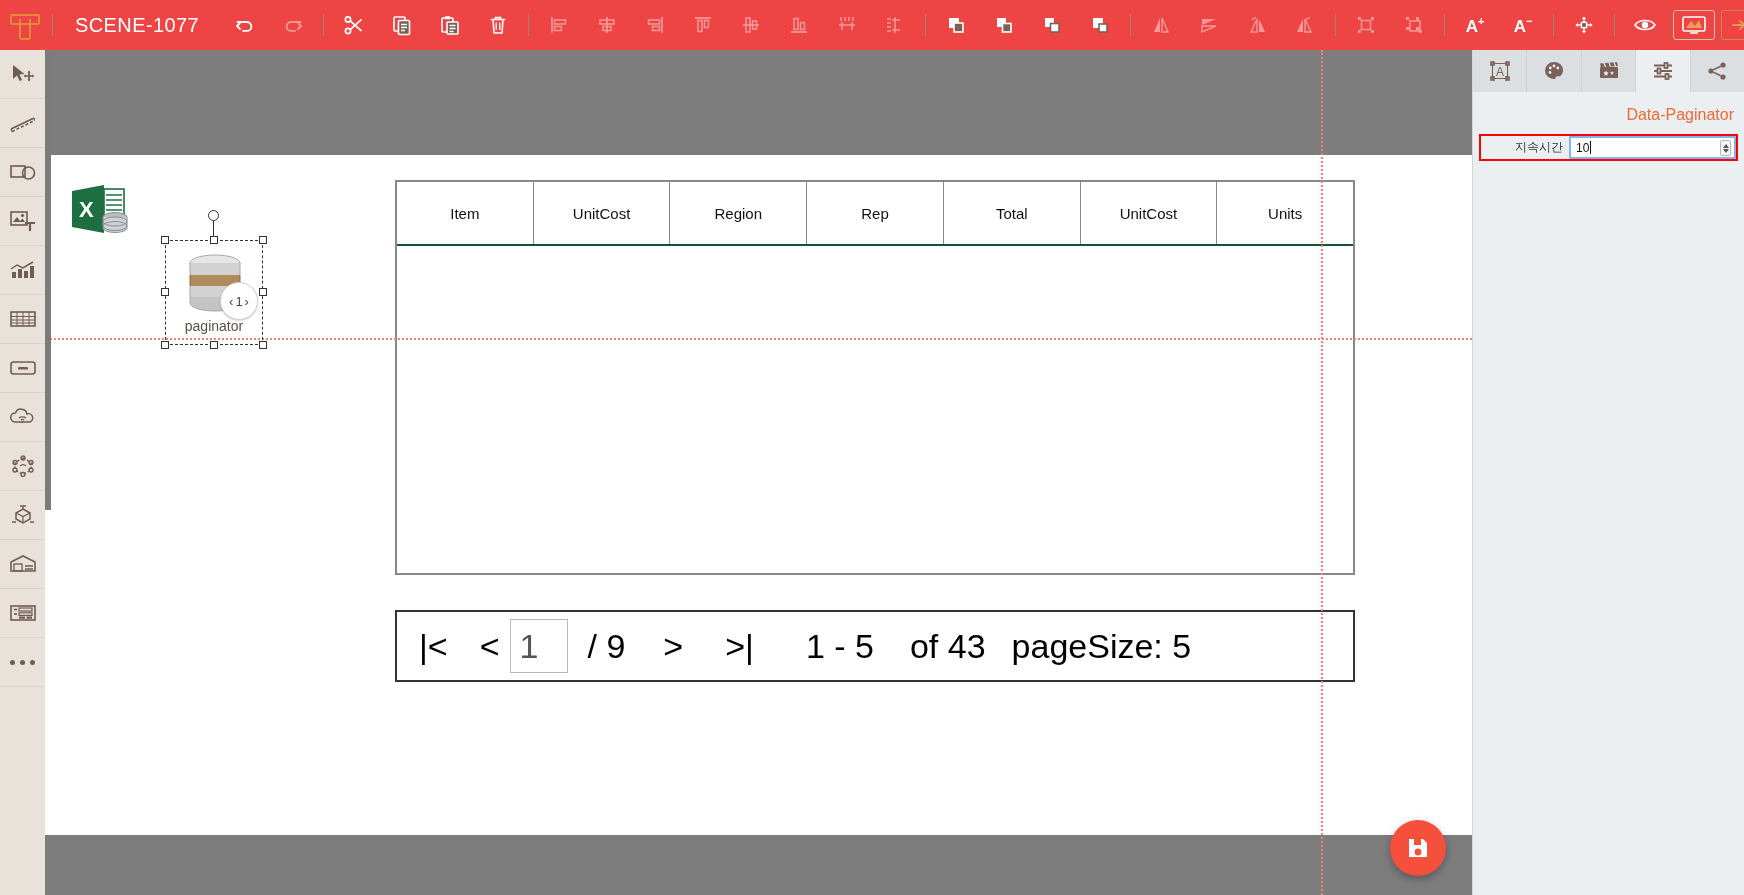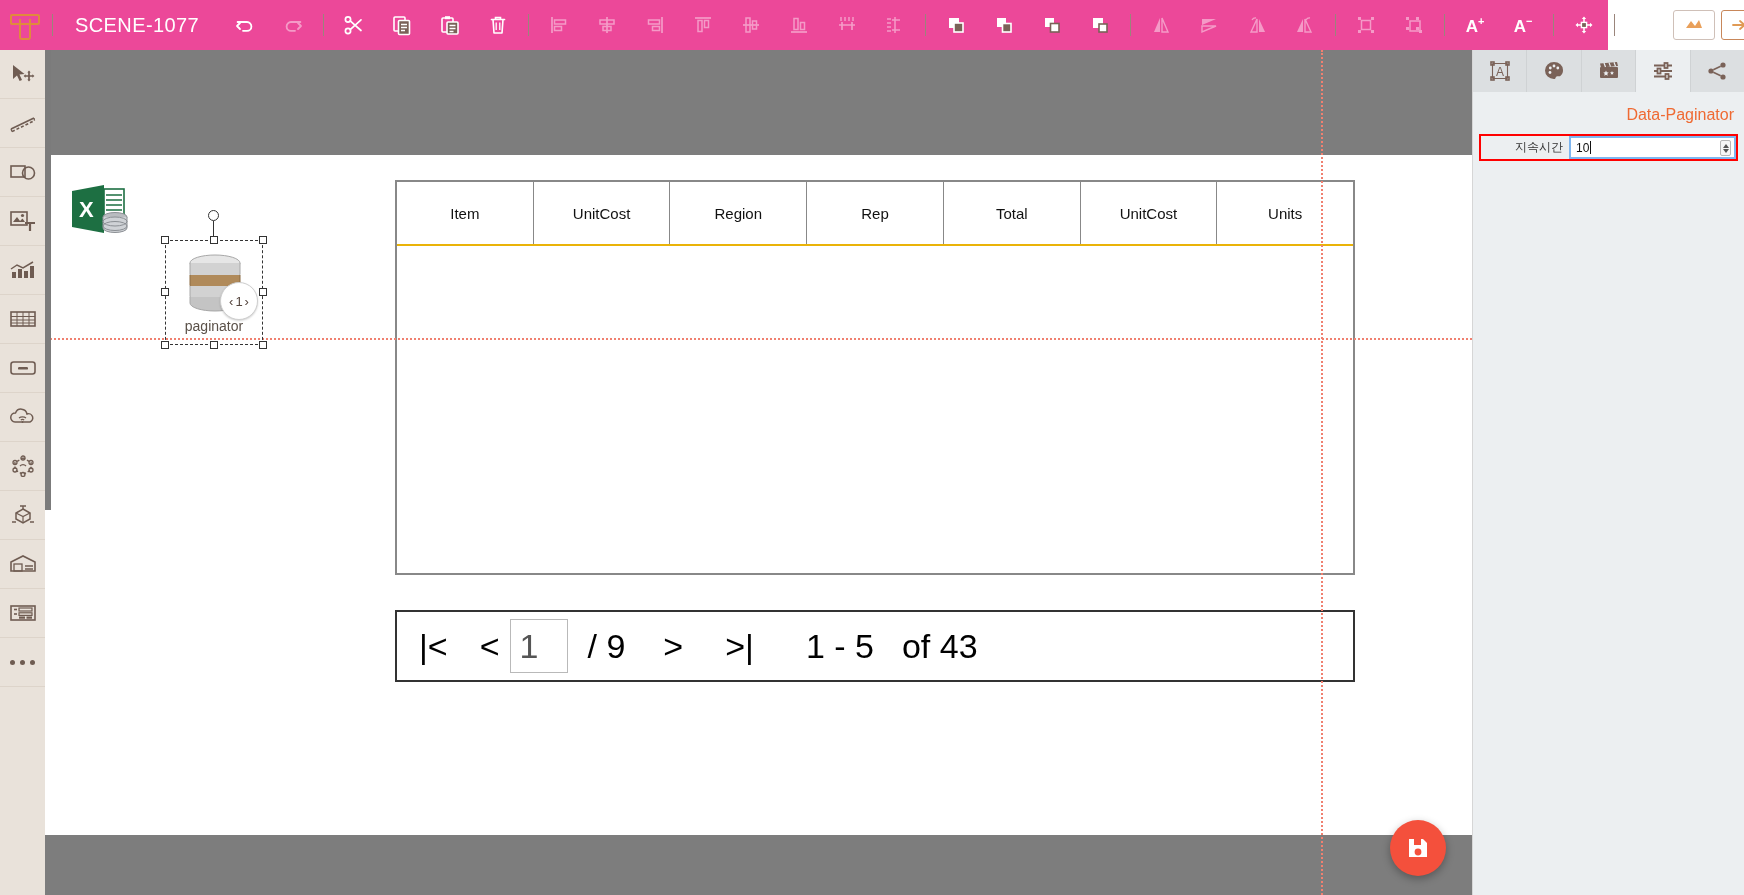--- a/index.html
+++ b/index.html
@@ -6,22 +6,22 @@
   html, body {
     width: 1744px; height: 895px;
     font-family: "Liberation Sans", sans-serif;
     overflow: hidden;
     background: #ffffff;
   }
   #app { position: relative; width: 1744px; height: 895px; }
 
   
   .topbar {
-    position: absolute; left: 0; top: 0; width: 1608px; height: 50px;
-    background: #ec4899;
+    position: absolute; left: 0; top: 0; width: 1744px; height: 50px;
+    background: #ef4444;
     display: flex; align-items: center;
     z-index: 40;
   }
   .logo-box {
     width: 46px; height: 50px; display: flex; align-items: center; justify-content: center;
     flex: 0 0 46px;
   }
   .logo-t { position: relative; width: 26px; height: 26px; }
   .logo-t::before {
     content: ""; position: absolute; left: 0; top: 2px; width: 26px; height: 7px;
@@ -125,21 +125,21 @@
   .node-label {
     position: absolute; left: 0; top: 78px; width: 98px; text-align: center;
     font-size: 14px; color: #5a5048; font-family: "Liberation Sans", sans-serif;
   }
 
   
   .dtable {
     position: absolute; left: 350px; top: 130px; width: 960px; height: 395px;
     border: 2px solid #888; background: #fff; z-index: 20;
   }
-  .dt-head { display: flex; height: 64px; border-bottom: 2px solid #eab308; }
+  .dt-head { display: flex; height: 64px; border-bottom: 2px solid #14532d; }
   .dt-head .cell {
     flex: 1 1 0; display: flex; align-items: center; justify-content: center;
     border-right: 1px solid #888; font-size: 15px; color: #111;
     font-family: "Liberation Sans", sans-serif;
   }
   .dt-head .cell:last-child { border-right: none; }
   .dt-row { display: flex; height: 63px; border-bottom: 1px solid #888; }
   .dt-row .cell {
     flex: 1 1 0; border-right: 1px solid #888; position: relative;
   }
@@ -640,21 +640,22 @@
     </div>
 
     <div class="pager">
       <span class="pg-btn" style="margin-left:18px;">|&lt;</span>
       <span class="pg-btn" style="margin-left:24px;">&lt;</span>
       <span class="pg-input">1</span>
       <span class="pg-txt" style="margin-left:14px;">/ 9</span>
       <span class="pg-btn" style="margin-left:34px;">&gt;</span>
       <span class="pg-btn" style="margin-left:34px;">&gt;|</span>
       <span class="pg-txt" style="margin-left:48px;">1  -  5</span>
-      <span class="pg-txt" style="margin-left:28px;">of 43</span>
+      <span class="pg-txt" style="margin-left:36px;">of 43</span>
+      <span class="pg-txt" style="margin-left:26px;">pageSize: 5</span>
     </div>
   </div>
 
   <div class="fab">
     <svg width="26" height="26" viewBox="0 0 26 26">
       <path d="M4 4 H18 L22 8 V22 H4 Z" fill="#ffffff"></path>
       <rect x="9" y="4" width="7" height="6" fill="#f4503c"></rect>
       <circle cx="13" cy="17" r="3.4" fill="#f4503c"></circle>
     </svg>
   </div>

